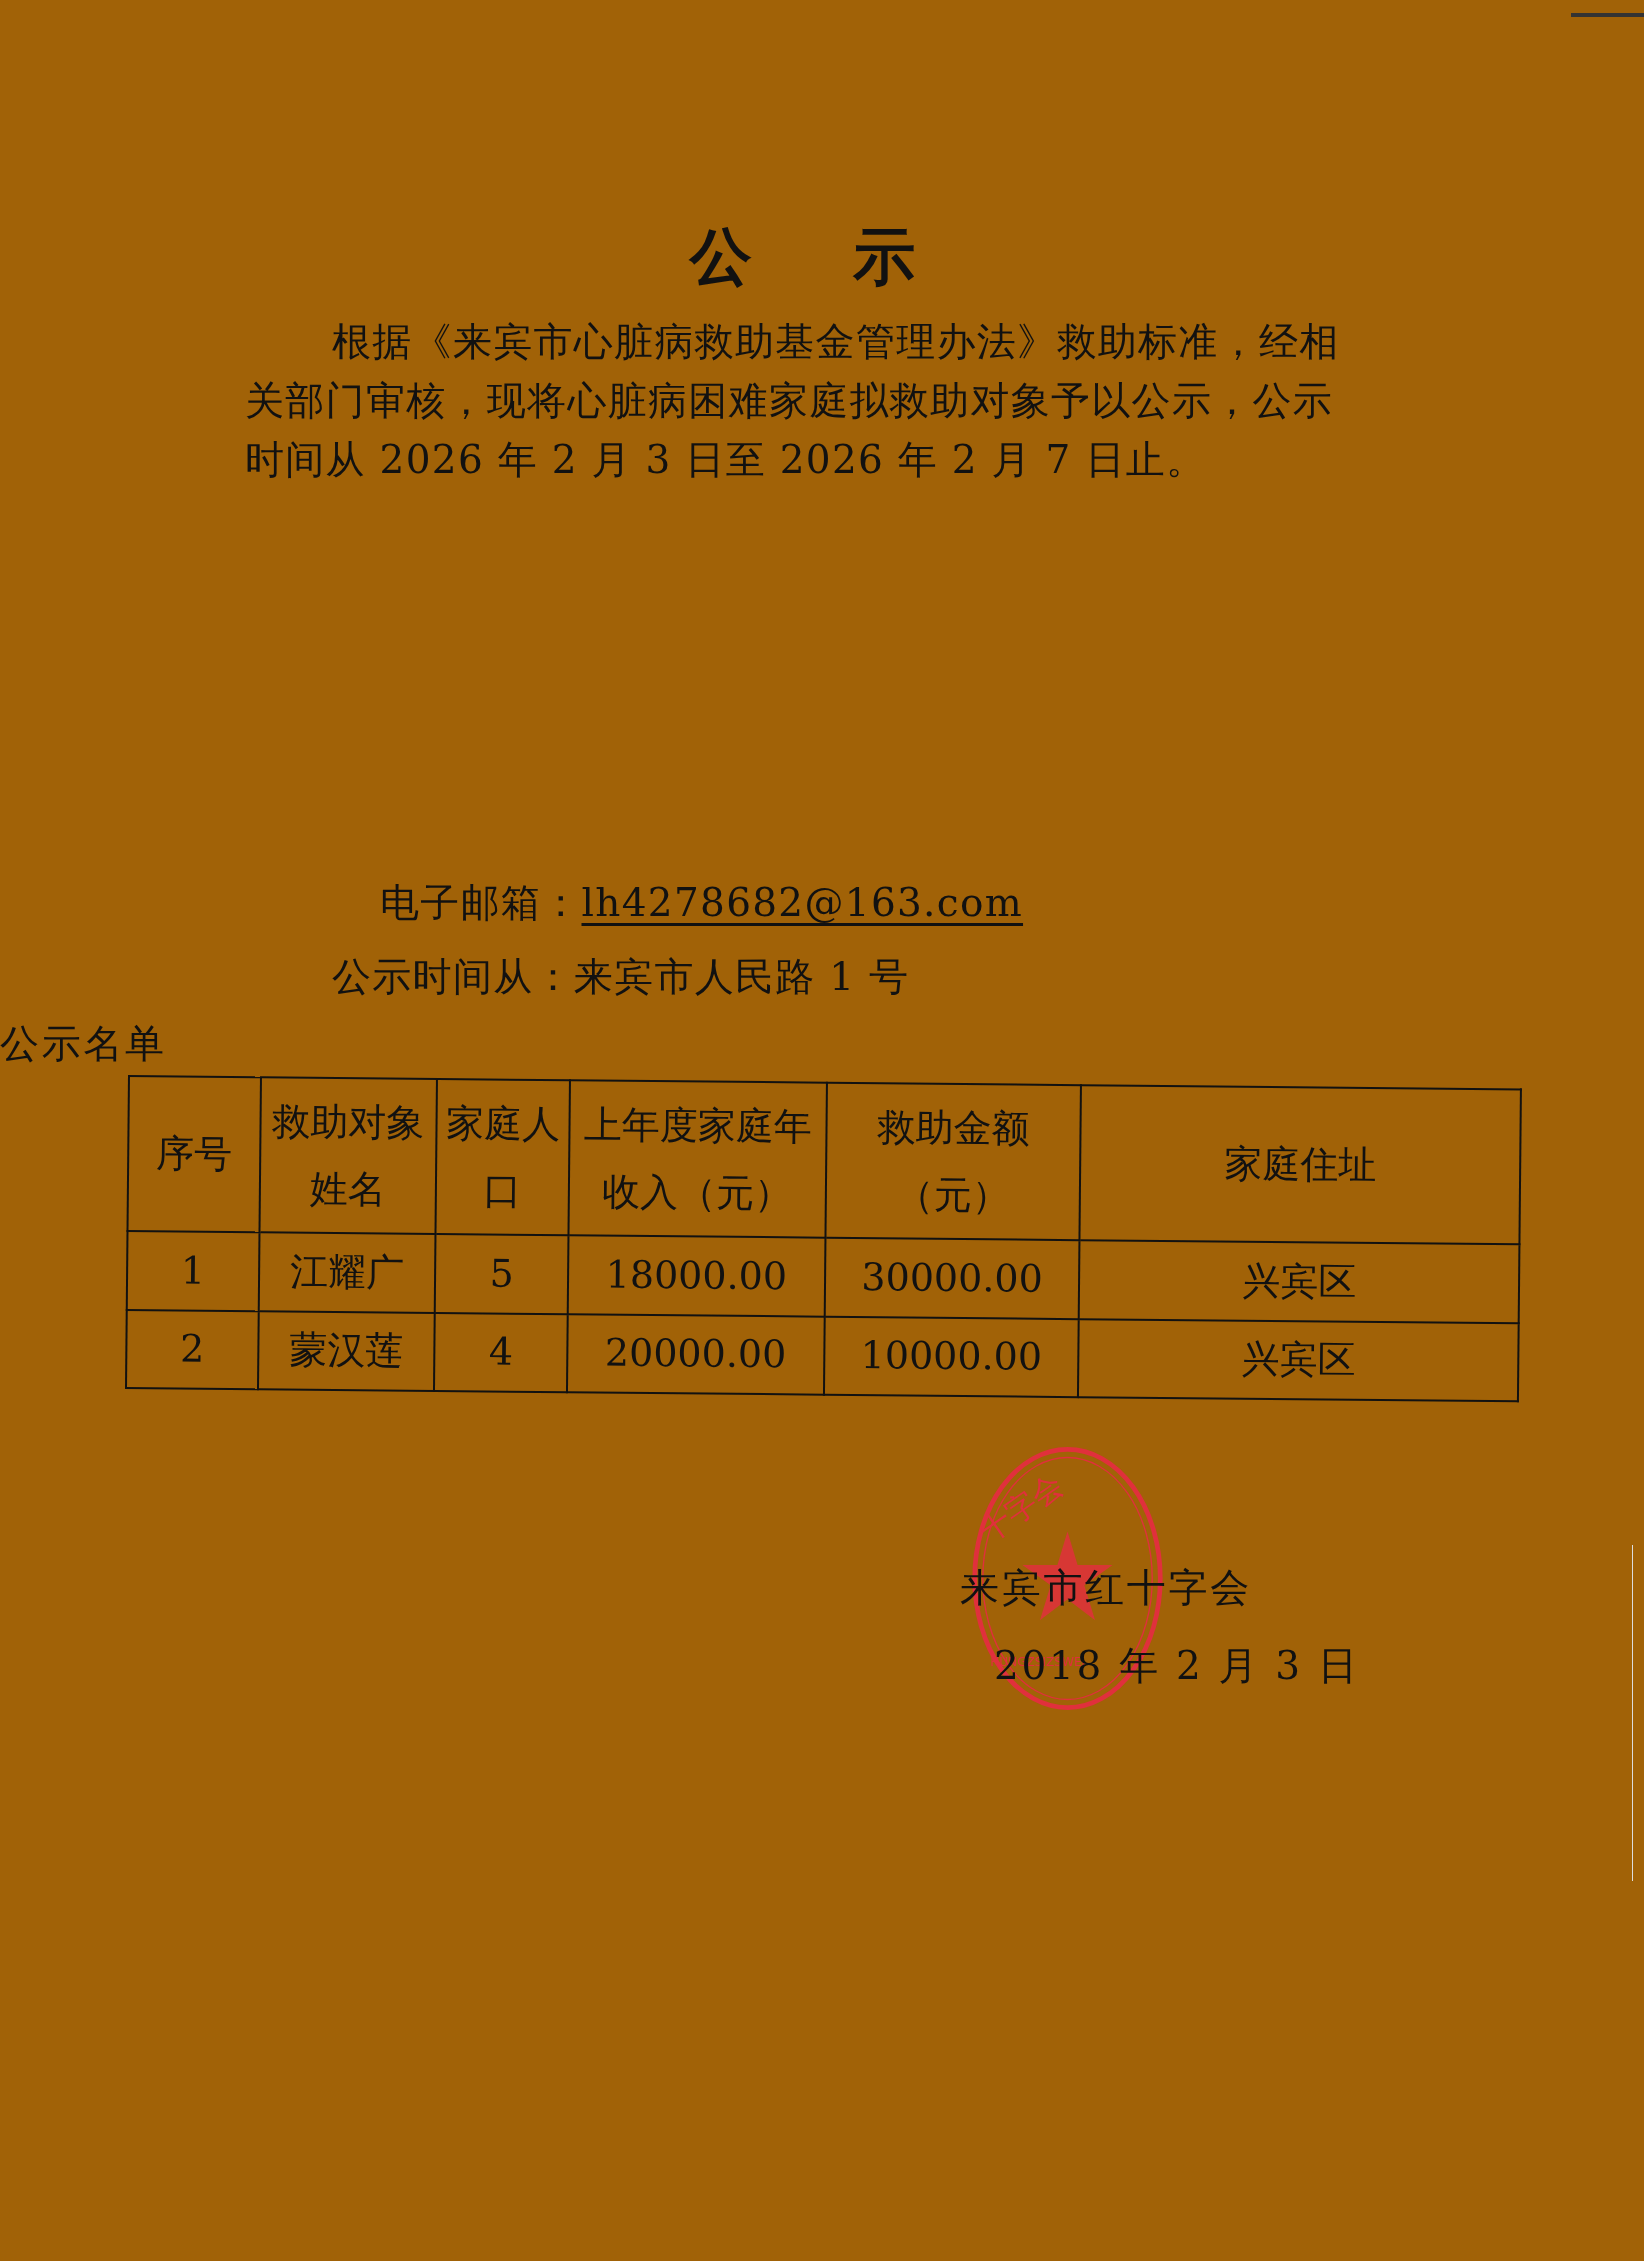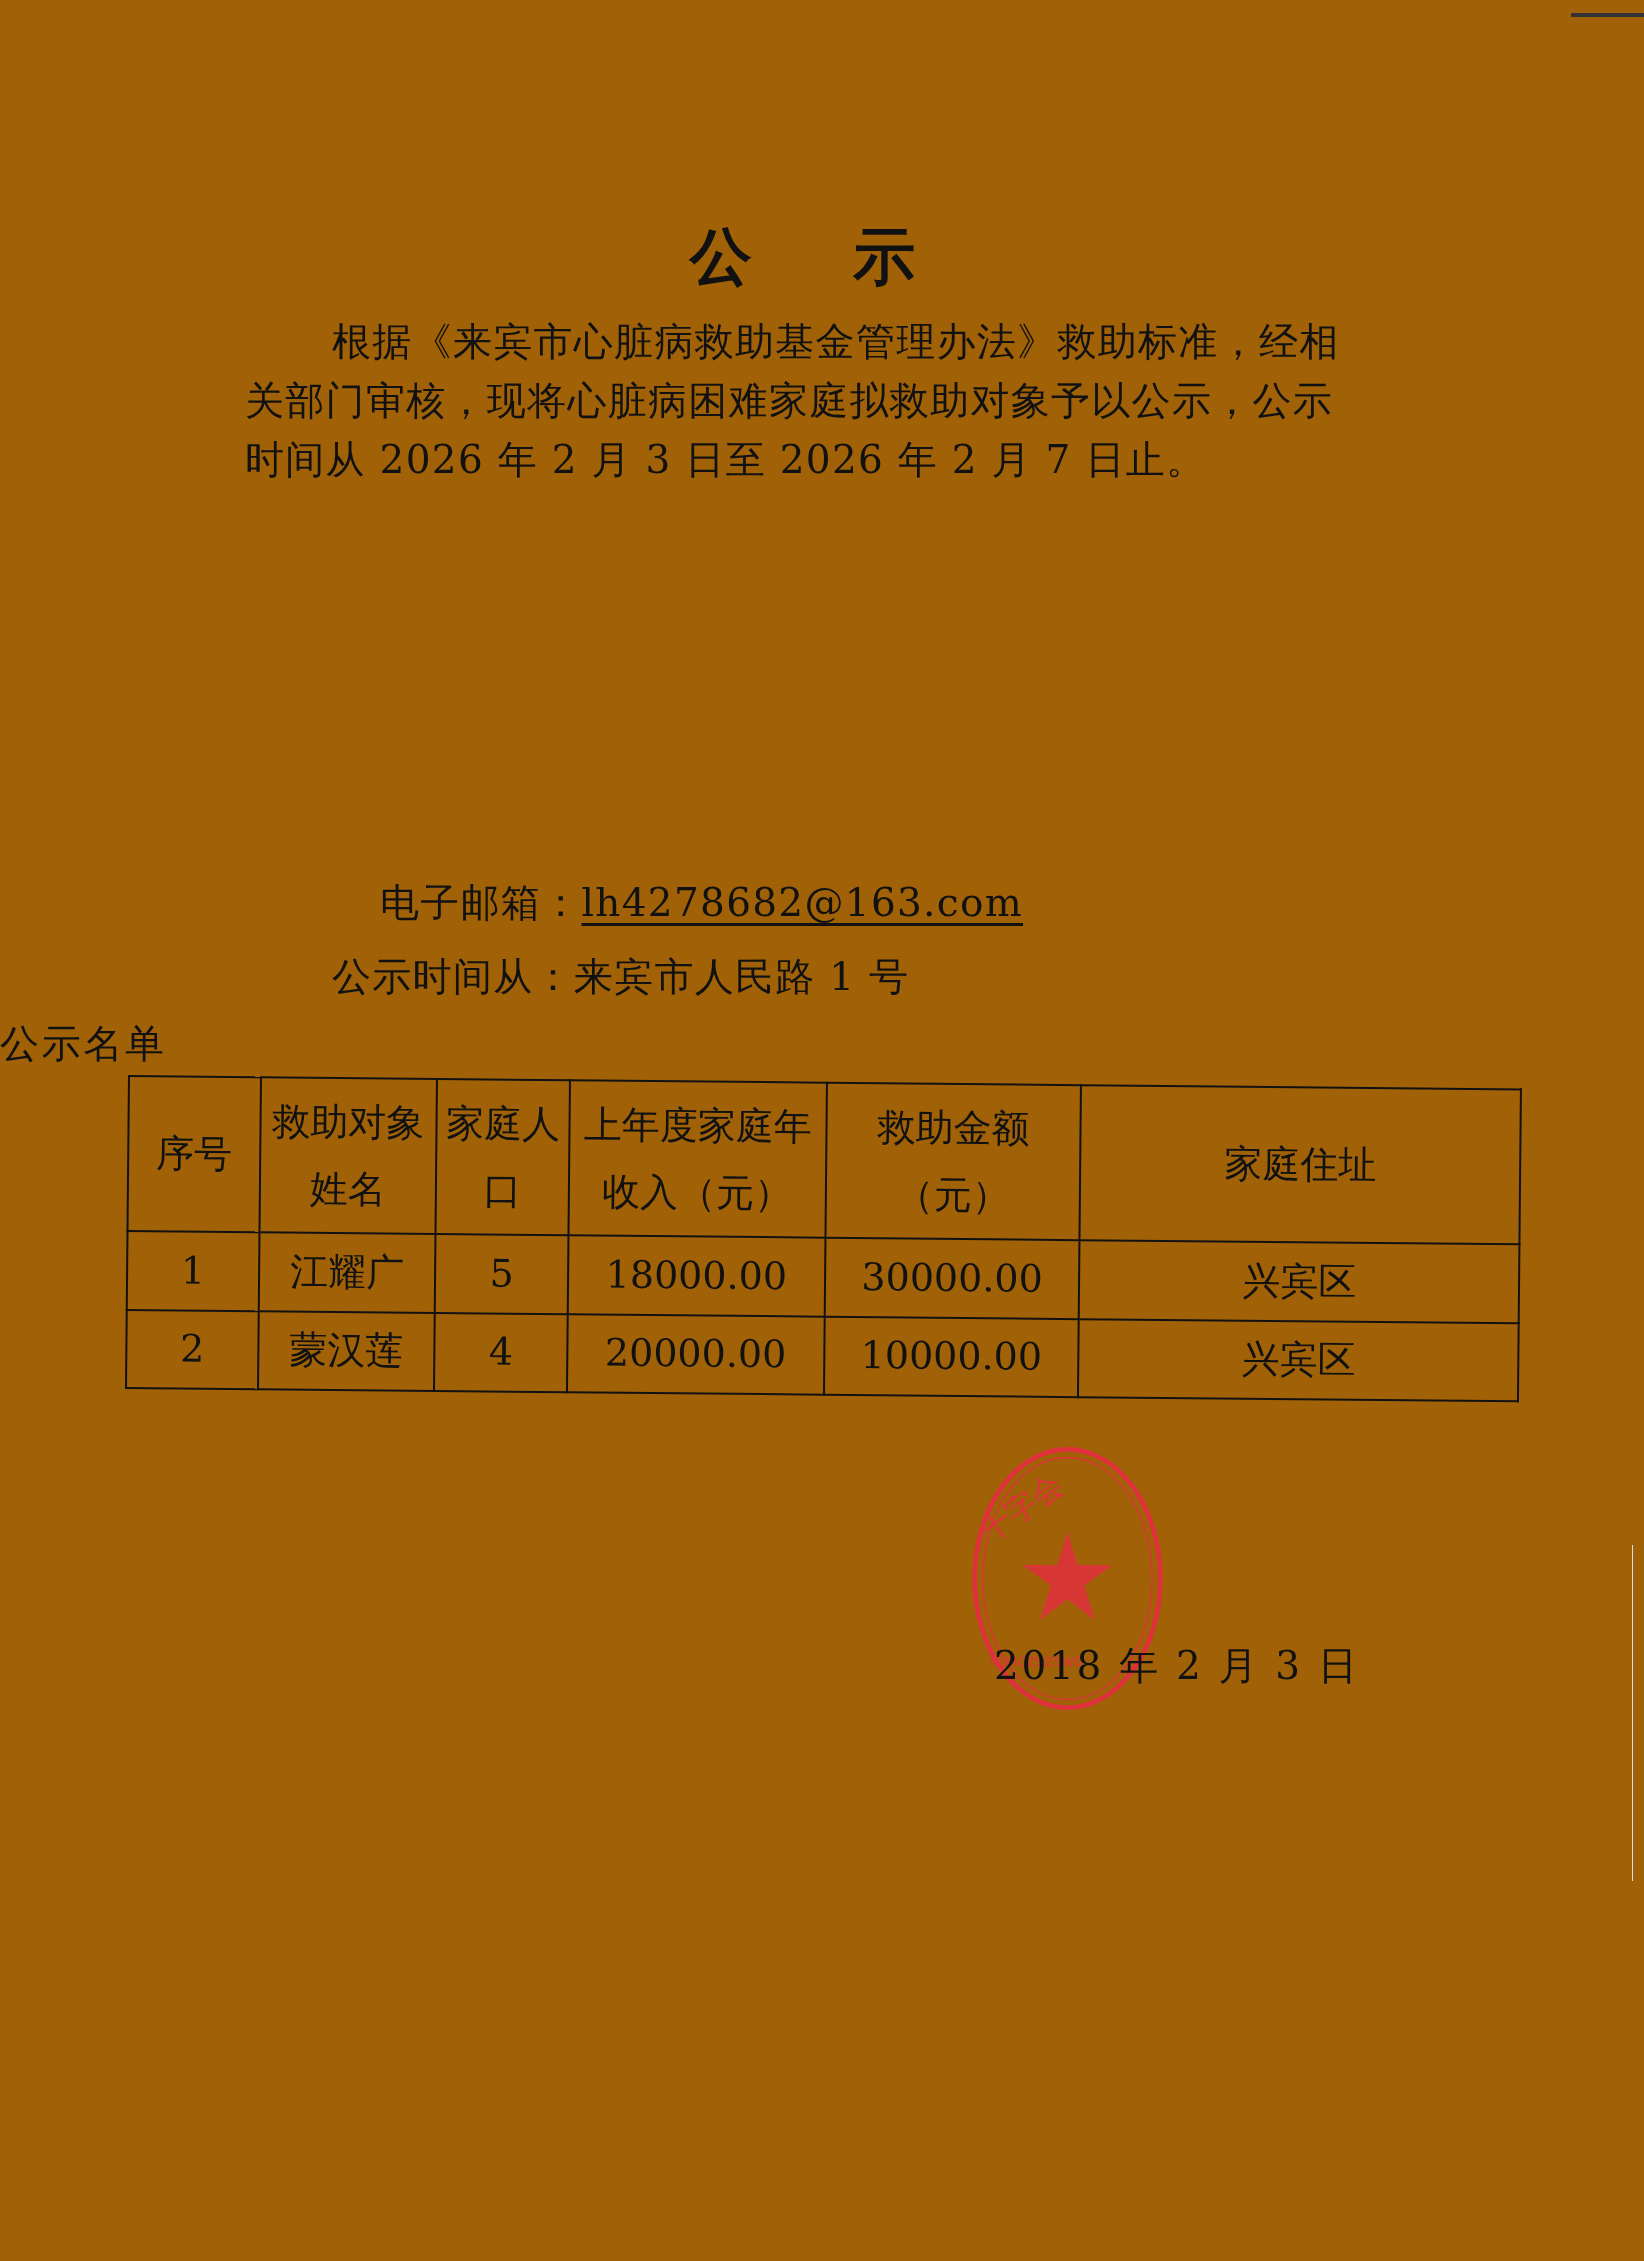--- a/index.html
+++ b/index.html
@@ -87,15 +87,16 @@
     </table>
 
   <svg class="stamp" viewBox="0 0 290 400">
     <ellipse cx="145" cy="200" rx="138" ry="192" fill="none" stroke="#e0303c" stroke-width="7"></ellipse>
     <ellipse cx="145" cy="200" rx="126" ry="180" fill="none" stroke="#e0303c" stroke-width="2"></ellipse>
     <polygon points="145,130 160,180 212,180 170,210 186,262 145,231 104,262 120,210 78,180 130,180" fill="#e0303c" opacity="0.85"></polygon>
     <text x="80" y="90" font-size="46" fill="#e0303c" font-family="DejaVu Sans, sans-serif" transform="rotate(-35 145 200)">十字会</text>
     <text x="30" y="330" font-size="18" fill="#e0303c" font-family="DejaVu Sans, sans-serif">HUNGZSIZSWEI</text>
   </svg>
 
+  <div class="sig sig1">来宾市红十字会</div>
   <div class="sig sig2">2018 年 2 月 3 日</div>
 </div>
 
 
 </body></html>

